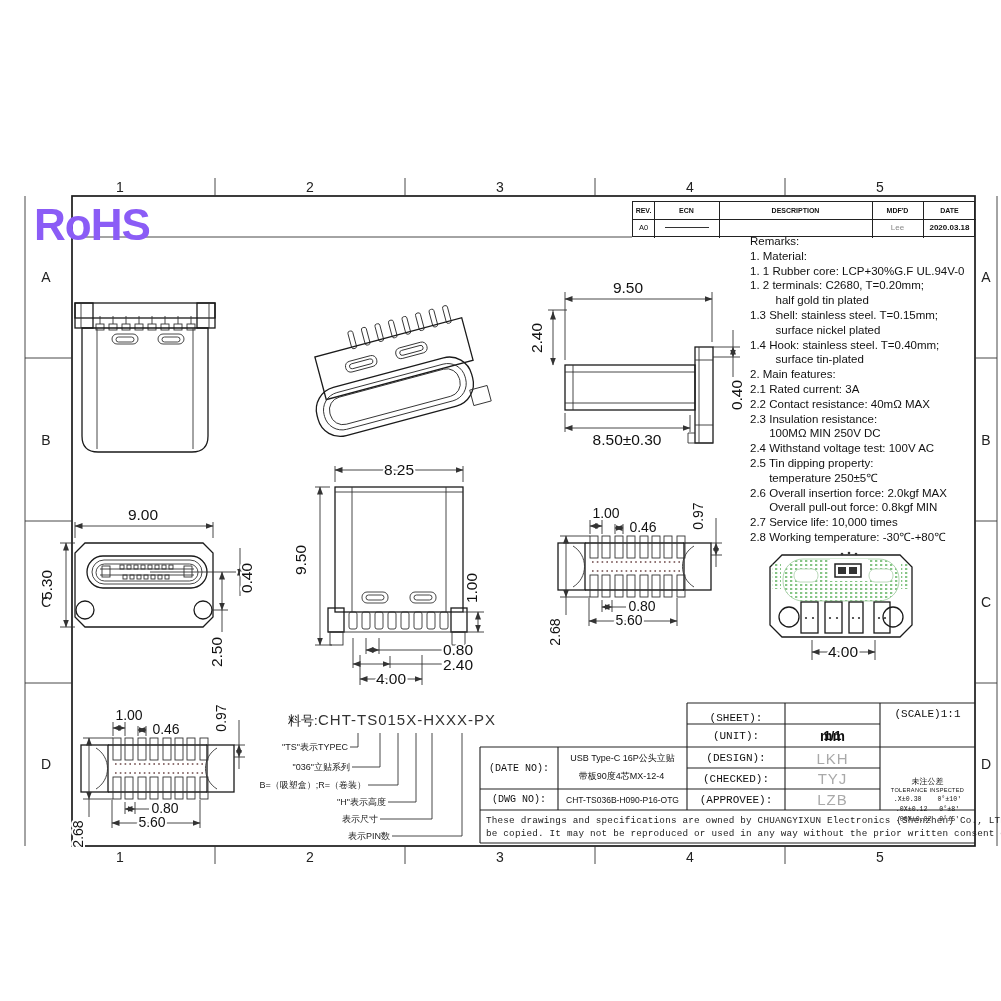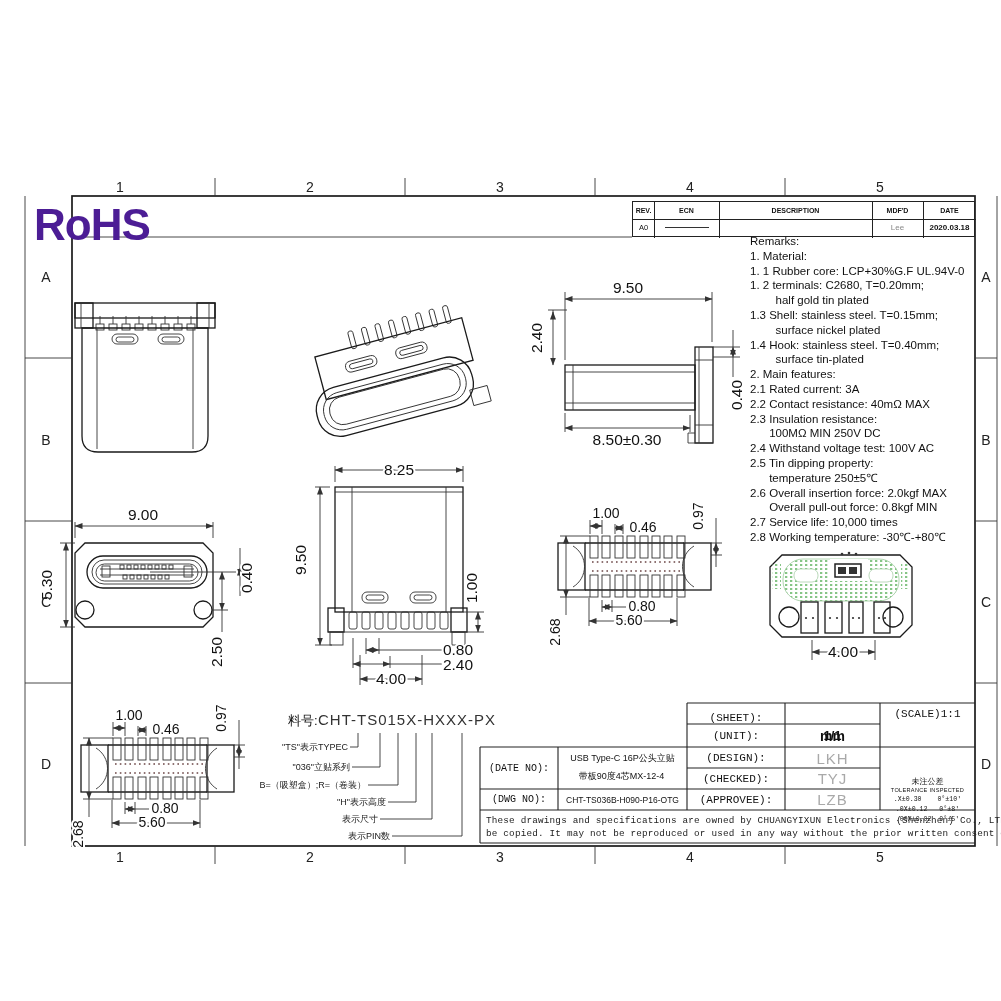--- a/index.html
+++ b/index.html
@@ -11,21 +11,21 @@
   .ol{fill:none;stroke:#1a1a1a;stroke-width:1.3;}
   .ol2{fill:none;stroke:#1a1a1a;stroke-width:1.7;}
   .tl{fill:none;stroke:#333;stroke-width:0.9;}
   .dl{fill:none;stroke:#333;stroke-width:0.9;marker-start:url(#ar);marker-end:url(#ar);}
   .dot{fill:none;stroke:#6b4545;stroke-width:1.4;stroke-dasharray:1.6 3.2;}
   text.dt{font:15.5px "Liberation Sans",sans-serif;fill:#111;text-anchor:middle;
           paint-order:stroke;stroke:#fff;stroke-width:4px;}
   text.dts{font:14px "Liberation Sans",sans-serif;fill:#111;text-anchor:middle;
           paint-order:stroke;stroke:#fff;stroke-width:4px;}
   
-  .logo{font-size:44px;font-weight:900;letter-spacing:-1px;color:#4c1d95;}
+  .logo{font-size:44px;font-weight:900;letter-spacing:-1px;color:#8b5cf6;}
   .zone{font-size:14px;color:#222;width:24px;text-align:center;}
   .remark{font-size:11.5px;line-height:14.8px;white-space:pre;color:#111;}
   .cell{position:absolute;display:flex;align-items:center;justify-content:center;text-align:center;}
   .mono{font-family:"Liberation Mono",monospace;}
   .tb-label{font-size:11px;font-family:"Liberation Mono",monospace;color:#111;}
   .tb-sign{font-size:15px;color:#a9a9a9;letter-spacing:1px;}
   .small{font-size:9px;}
   .ann{font-size:9px;color:#222;white-space:nowrap;text-align:right;}
   .note-line{font-family:"Liberation Mono",monospace;font-size:9.3px;color:#222;white-space:nowrap;letter-spacing:0.2px;}
 </style>

